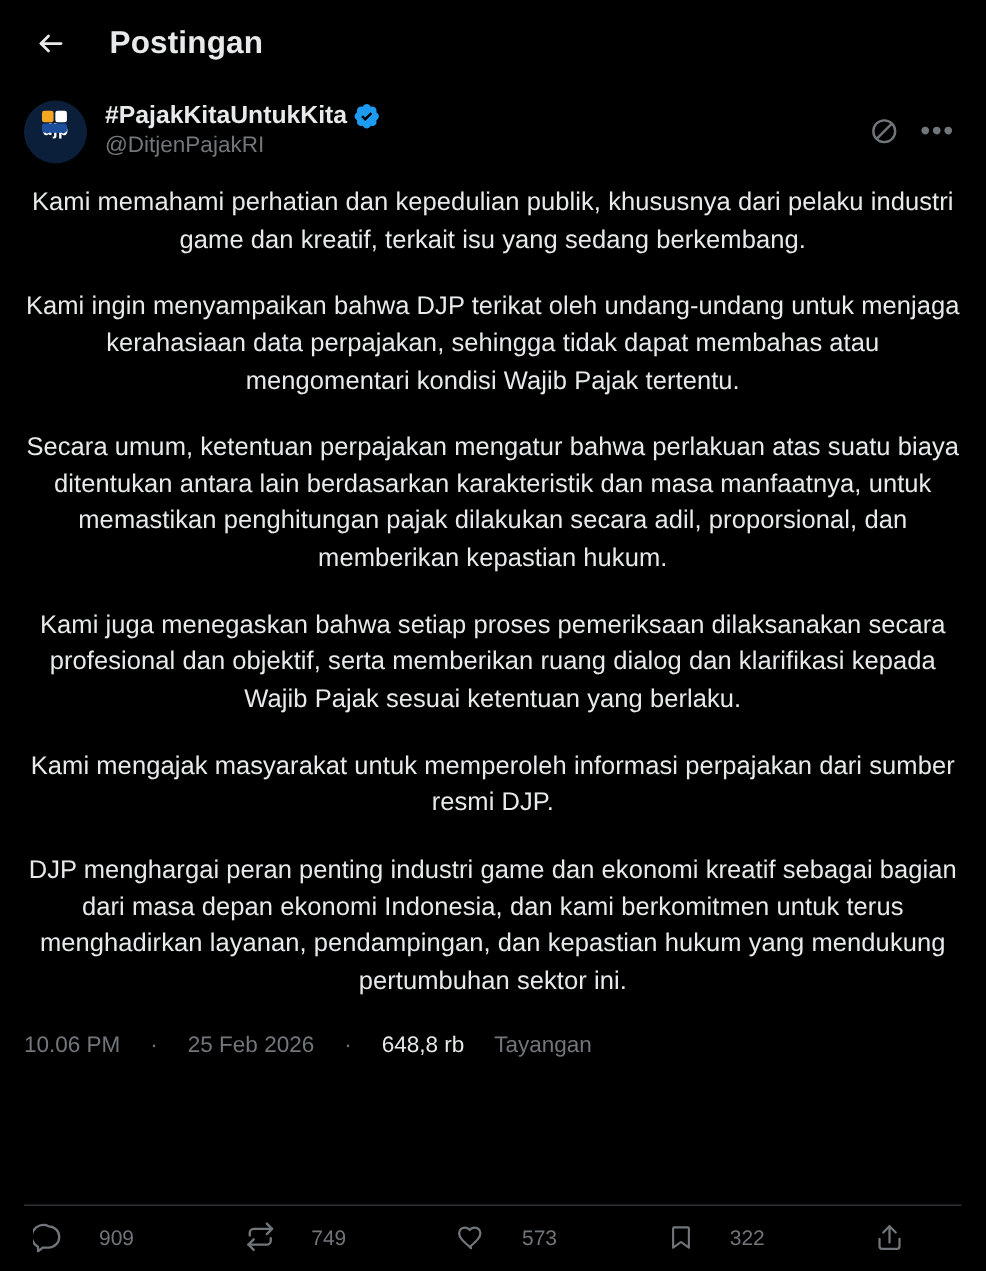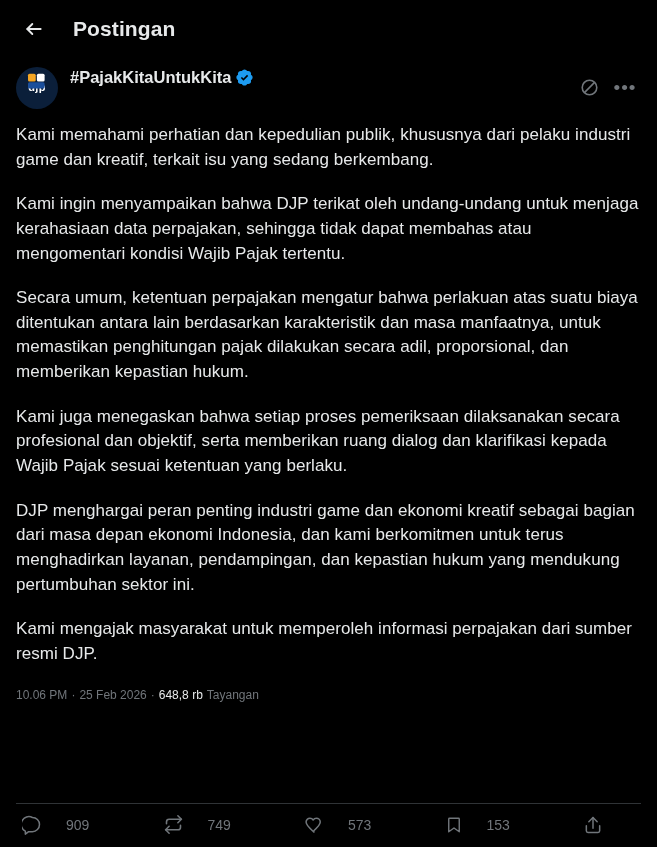--- a/index.html
+++ b/index.html
@@ -137,32 +137,32 @@
   }
 
   
   .post-body {
     margin-top: 14px;
     font-size: 17px;
     line-height: 1.45;
     color: #e7e9ea;
     letter-spacing: 0.05px;
   }
-  .post-body p { margin-bottom: 20px; }
+  .post-body p { margin-bottom: 20px; text-align: center; }
   .post-body p:last-child { margin-bottom: 0; }
 
   
   .meta {
     margin-top: 21px;
-    font-size: 12px;
+    font-size: 15px;
     color: #71767b;
     display: flex;
     align-items: center;
     flex-wrap: wrap;
-    gap: 4px;
+    gap: 20px;
   }
   .meta .sep { color: #71767b; }
   .meta .views-count {
     color: #e7e9ea;
     font-weight: normal;
   }
 
   
   .divider {
     height: 1px;
@@ -225,42 +225,43 @@
       </div>
 
       <div class="names">
         <div class="name-row">
           <span class="display-name">#PajakKitaUntukKita</span>
           <svg class="verified" viewBox="0 0 24 24">
             <path fill="#1d9bf0" d="M22.25 12c0-1.43-.88-2.67-2.19-3.34.46-1.39.2-2.9-.81-3.91-1.01-1.01-2.52-1.27-3.91-.81C14.67 2.63 13.43 1.75 12 1.75s-2.67.88-3.34 2.19c-1.39-.46-2.9-.2-3.91.81-1.01 1.01-1.27 2.52-.81 3.91C2.63 9.33 1.75 10.57 1.75 12s.88 2.67 2.19 3.34c-.46 1.39-.2 2.9.81 3.91 1.01 1.01 2.52 1.27 3.91.81.67 1.31 1.91 2.19 3.34 2.19s2.67-.88 3.34-2.19c1.39.46 2.9.2 3.91-.81 1.01-1.01 1.27-2.52.81-3.91 1.31-.67 2.19-1.91 2.19-3.34z"></path>
             <path fill="#000" d="M10.67 15.97l-3.31-3.3 1.42-1.42 1.89 1.88 4.55-4.55 1.42 1.42z"></path>
           </svg>
         </div>
+        <div class="handle">@DitjenPajakRI</div>
       </div>
 
       <div class="head-actions">
         <div class="icon-btn">
           <svg width="19" height="19" viewBox="0 0 24 24" fill="none" stroke="currentColor" stroke-width="2">
             <circle cx="12" cy="12" r="9.2"></circle>
             <line x1="5.6" y1="18.4" x2="18.4" y2="5.6"></line>
           </svg>
         </div>
         <div class="icon-btn">
           <span class="dots">•••</span>
         </div>
       </div>
     </div>
 
     <div class="post-body">
       <p>Kami memahami perhatian dan kepedulian publik, khususnya dari pelaku industri game dan kreatif, terkait isu yang sedang berkembang.</p>
       <p>Kami ingin menyampaikan bahwa DJP terikat oleh undang-undang untuk menjaga kerahasiaan data perpajakan, sehingga tidak dapat membahas atau mengomentari kondisi Wajib Pajak tertentu.</p>
       <p>Secara umum, ketentuan perpajakan mengatur bahwa perlakuan atas suatu biaya ditentukan antara lain berdasarkan karakteristik dan masa manfaatnya, untuk memastikan penghitungan pajak dilakukan secara adil, proporsional, dan memberikan kepastian hukum.</p>
       <p>Kami juga menegaskan bahwa setiap proses pemeriksaan dilaksanakan secara profesional dan objektif, serta memberikan ruang dialog dan klarifikasi kepada Wajib Pajak sesuai ketentuan yang berlaku.</p>
+      <p>Kami mengajak masyarakat untuk memperoleh informasi perpajakan dari sumber resmi DJP.</p>
       <p>DJP menghargai peran penting industri game dan ekonomi kreatif sebagai bagian dari masa depan ekonomi Indonesia, dan kami berkomitmen untuk terus menghadirkan layanan, pendampingan, dan kepastian hukum yang mendukung pertumbuhan sektor ini.</p>
-      <p>Kami mengajak masyarakat untuk memperoleh informasi perpajakan dari sumber resmi DJP.</p>
     </div>
 
     <div class="meta">
       <span>10.06 PM</span>
       <span class="sep">·</span>
       <span>25 Feb 2026</span>
       <span class="sep">·</span>
       <span class="views-count">648,8 rb</span>
       <span>Tayangan</span>
     </div>
@@ -290,21 +291,21 @@
       <svg width="20" height="20" viewBox="0 0 24 24" fill="none" stroke="currentColor" stroke-width="1.8" stroke-linejoin="round">
         <path d="M12 20.5l-1.5-1.35C5.6 14.8 2.5 12 2.5 8.5 2.5 5.9 4.6 4 7.1 4c1.6 0 3.1.8 3.9 2 .8-1.2 2.3-2 3.9-2 2.5 0 4.6 1.9 4.6 4.5 0 3.5-3.1 6.3-8 10.65z"></path>
       </svg>
       <span class="action-count">573</span>
     </div>
 
     <div class="action">
       <svg width="18" height="20" viewBox="0 0 24 24" fill="none" stroke="currentColor" stroke-width="1.9" stroke-linejoin="round">
         <path d="M6 3h12a1 1 0 0 1 1 1v17l-7-5-7 5V4a1 1 0 0 1 1-1z"></path>
       </svg>
-      <span class="action-count">153</span>
+      <span class="action-count">322</span>
     </div>
 
     <div class="action share">
       <svg width="20" height="20" viewBox="0 0 24 24" fill="none" stroke="currentColor" stroke-width="1.8" stroke-linecap="round" stroke-linejoin="round">
         <path d="M12 16V3"></path>
         <polyline points="7,8 12,3 17,8"></polyline>
         <path d="M4 13v6a2 2 0 0 0 2 2h12a2 2 0 0 0 2-2v-6"></path>
       </svg>
       <span class="action-count"></span>
     </div>

